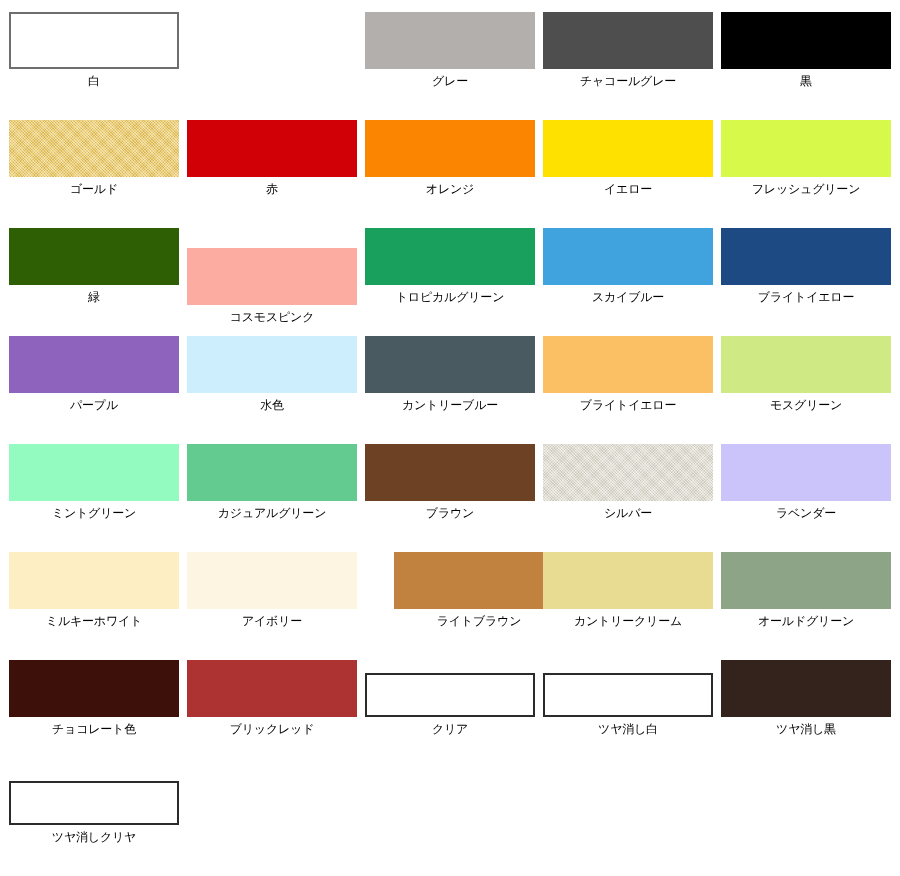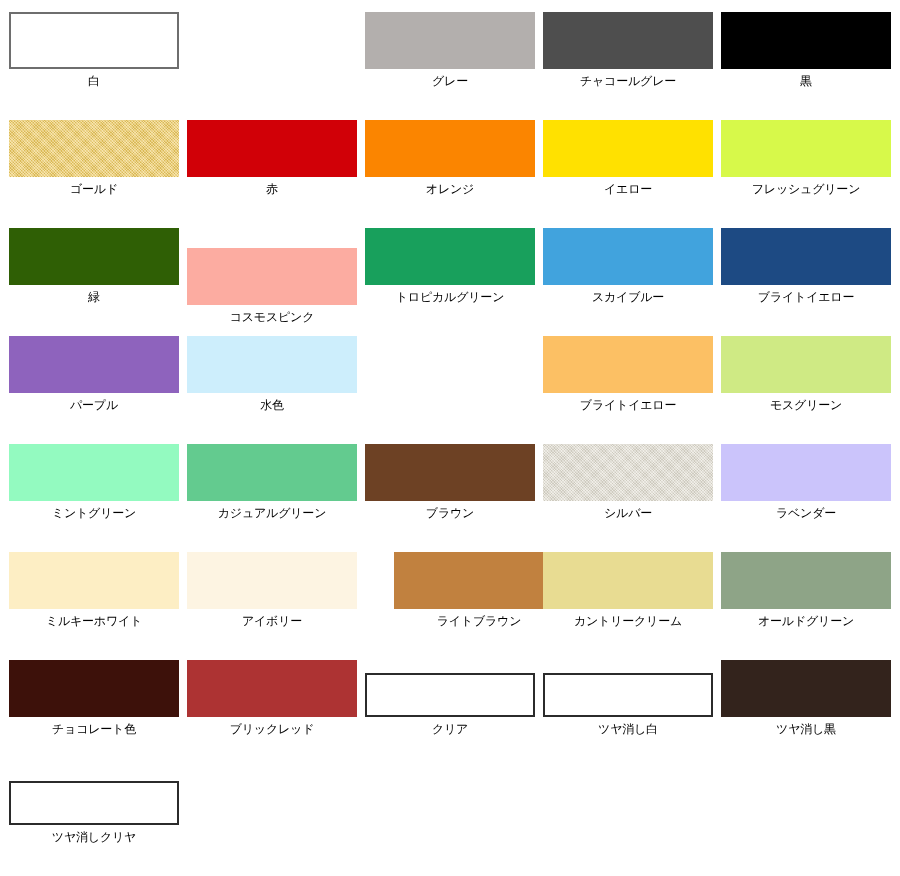--- a/index.html
+++ b/index.html
@@ -131,20 +131,24 @@
       <span class="swatch-label">ブライトイエロー</span>
     </div>
     <div class="swatch-cell" style="left: 9px; top: 336px;">
       <div class="swatch-chip" style="background: rgb(142, 99, 189);"></div>
       <span class="swatch-label">パープル</span>
     </div>
     <div class="swatch-cell" style="left: 187px; top: 336px;">
       <div class="swatch-chip" style="background: rgb(205, 238, 252);"></div>
       <span class="swatch-label">水色</span>
     </div>
+    <div class="swatch-cell" style="left: 365px; top: 336px;">
+      <div class="swatch-chip" style="background: rgb(73, 91, 97);"></div>
+      <span class="swatch-label">カントリーブルー</span>
+    </div>
     <div class="swatch-cell" style="left: 543px; top: 336px;">
       <div class="swatch-chip" style="background: rgb(252, 192, 100);"></div>
       <span class="swatch-label">ブライトイエロー</span>
     </div>
     <div class="swatch-cell" style="left: 721px; top: 336px;">
       <div class="swatch-chip" style="background: rgb(207, 234, 132);"></div>
       <span class="swatch-label">モスグリーン</span>
     </div>
     <div class="swatch-cell" style="left: 9px; top: 444px;">
       <div class="swatch-chip" style="background: rgb(147, 250, 192);"></div>

